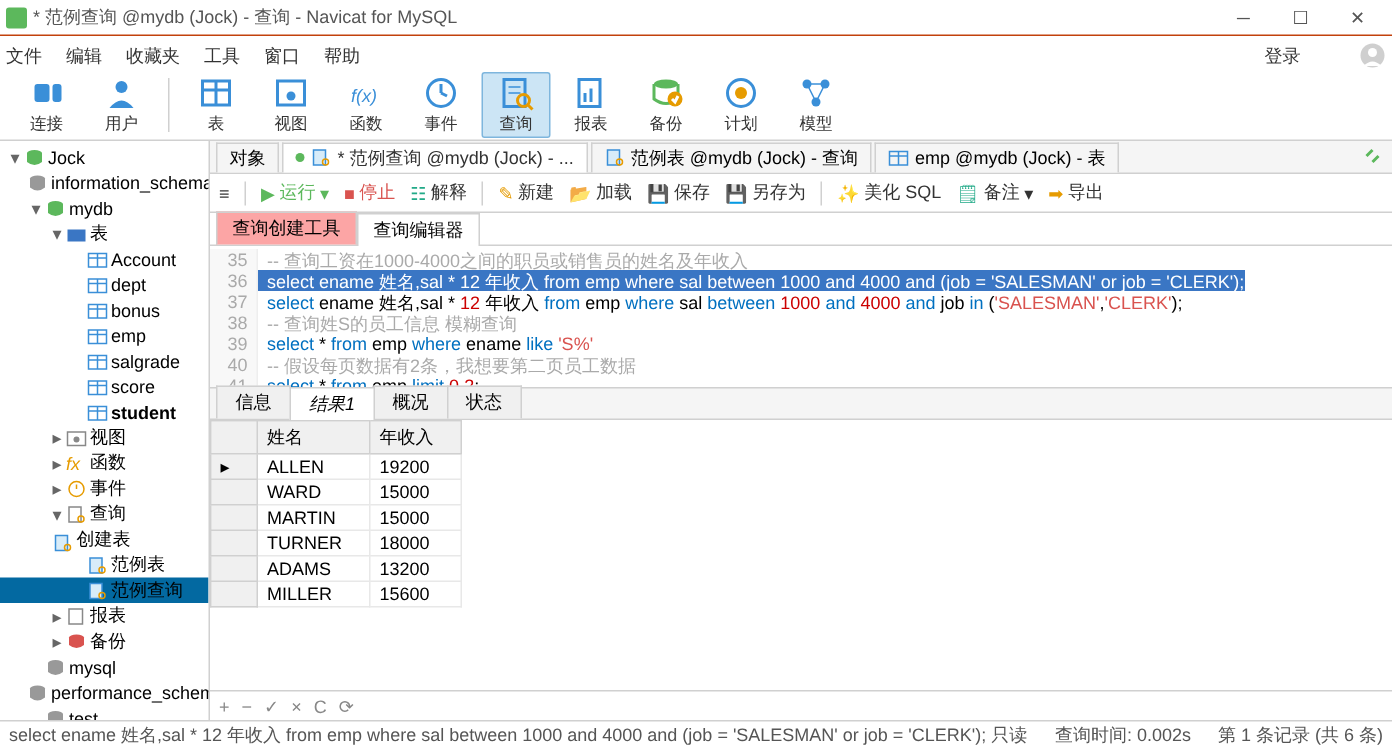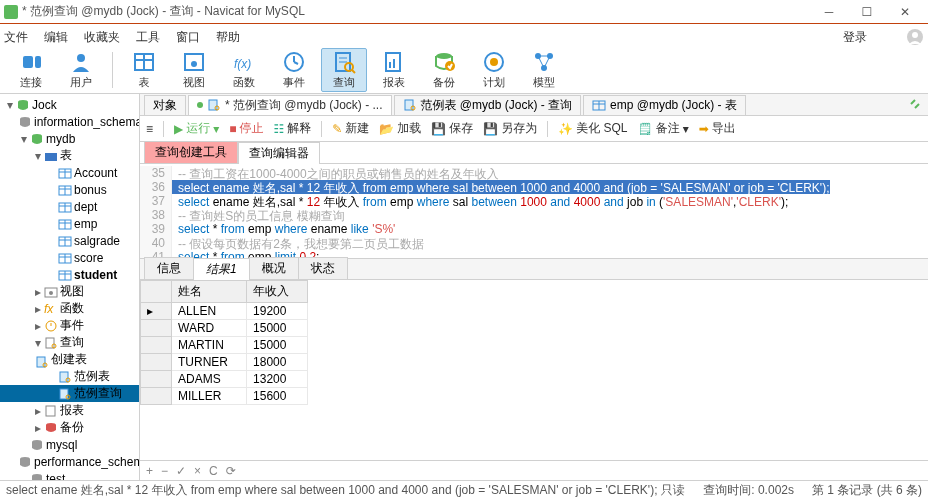--- a/index.html
+++ b/index.html
@@ -254,32 +254,32 @@
       </div>
       <div class="tree-item" style="padding-left: 46px;">
         <span class="tw"></span>
         <span class="ticon2">
           <svg width="14" height="12">
             <rect x="1" y="2" width="12" height="9" fill="none" stroke="#3a8fd8"></rect>
             <line x1="1" y1="5" x2="13" y2="5" stroke="#3a8fd8"></line>
             <line x1="7" y1="2" x2="7" y2="11" stroke="#3a8fd8"></line>
           </svg>
         </span>
-        <span>bonus</span>
+        <span>dept</span>
       </div>
       <div class="tree-item" style="padding-left: 46px;">
         <span class="tw"></span>
         <span class="ticon2">
           <svg width="14" height="12">
             <rect x="1" y="2" width="12" height="9" fill="none" stroke="#3a8fd8"></rect>
             <line x1="1" y1="5" x2="13" y2="5" stroke="#3a8fd8"></line>
             <line x1="7" y1="2" x2="7" y2="11" stroke="#3a8fd8"></line>
           </svg>
         </span>
-        <span>dept</span>
+        <span>bonus</span>
       </div>
       <div class="tree-item" style="padding-left: 46px;">
         <span class="tw"></span>
         <span class="ticon2">
           <svg width="14" height="12">
             <rect x="1" y="2" width="12" height="9" fill="none" stroke="#3a8fd8"></rect>
             <line x1="1" y1="5" x2="13" y2="5" stroke="#3a8fd8"></line>
             <line x1="7" y1="2" x2="7" y2="11" stroke="#3a8fd8"></line>
           </svg>
         </span>

